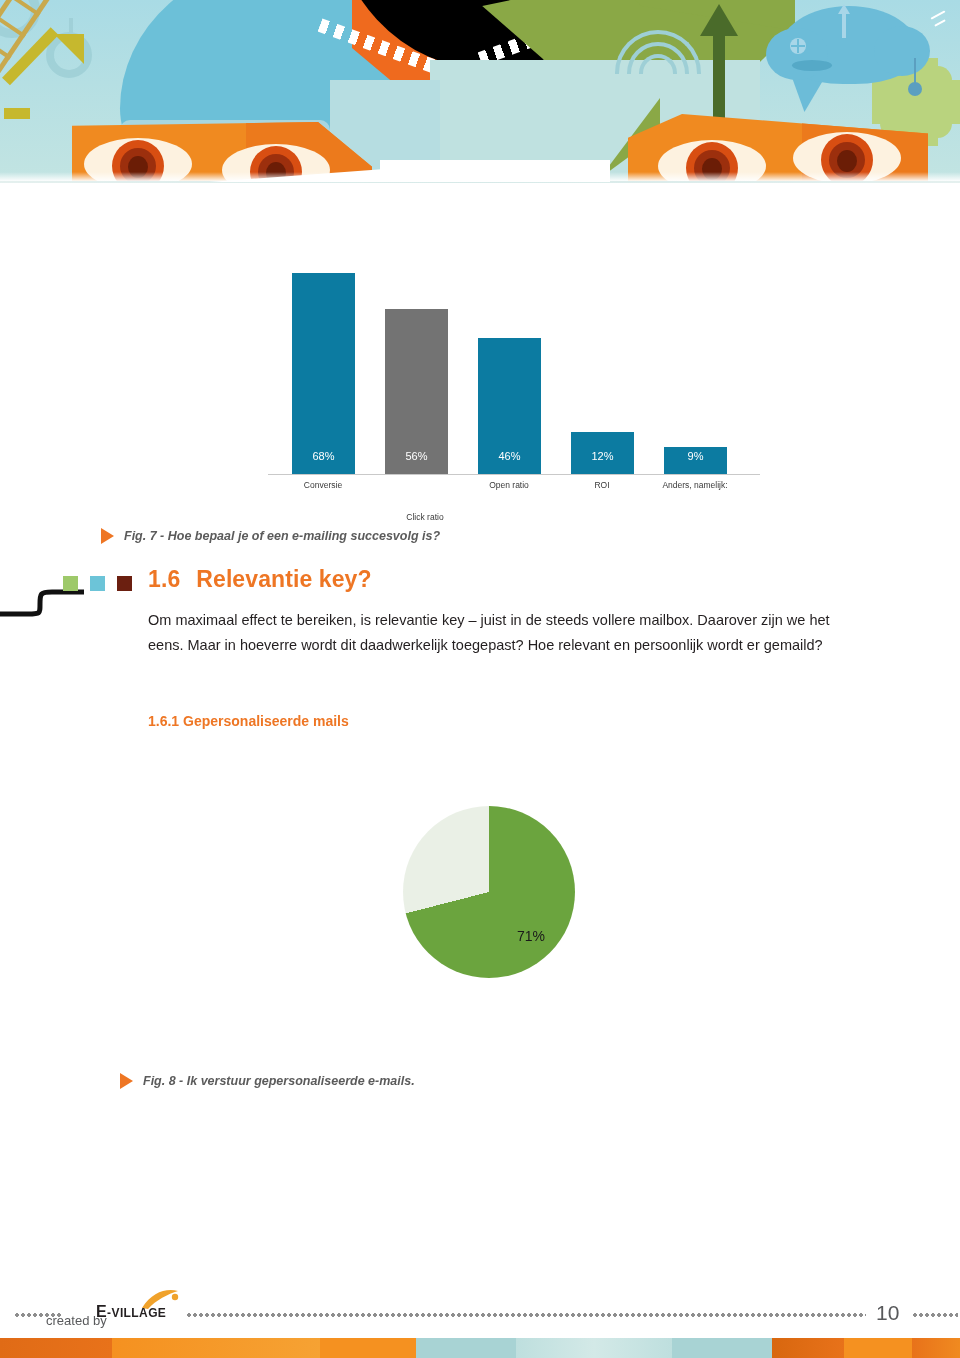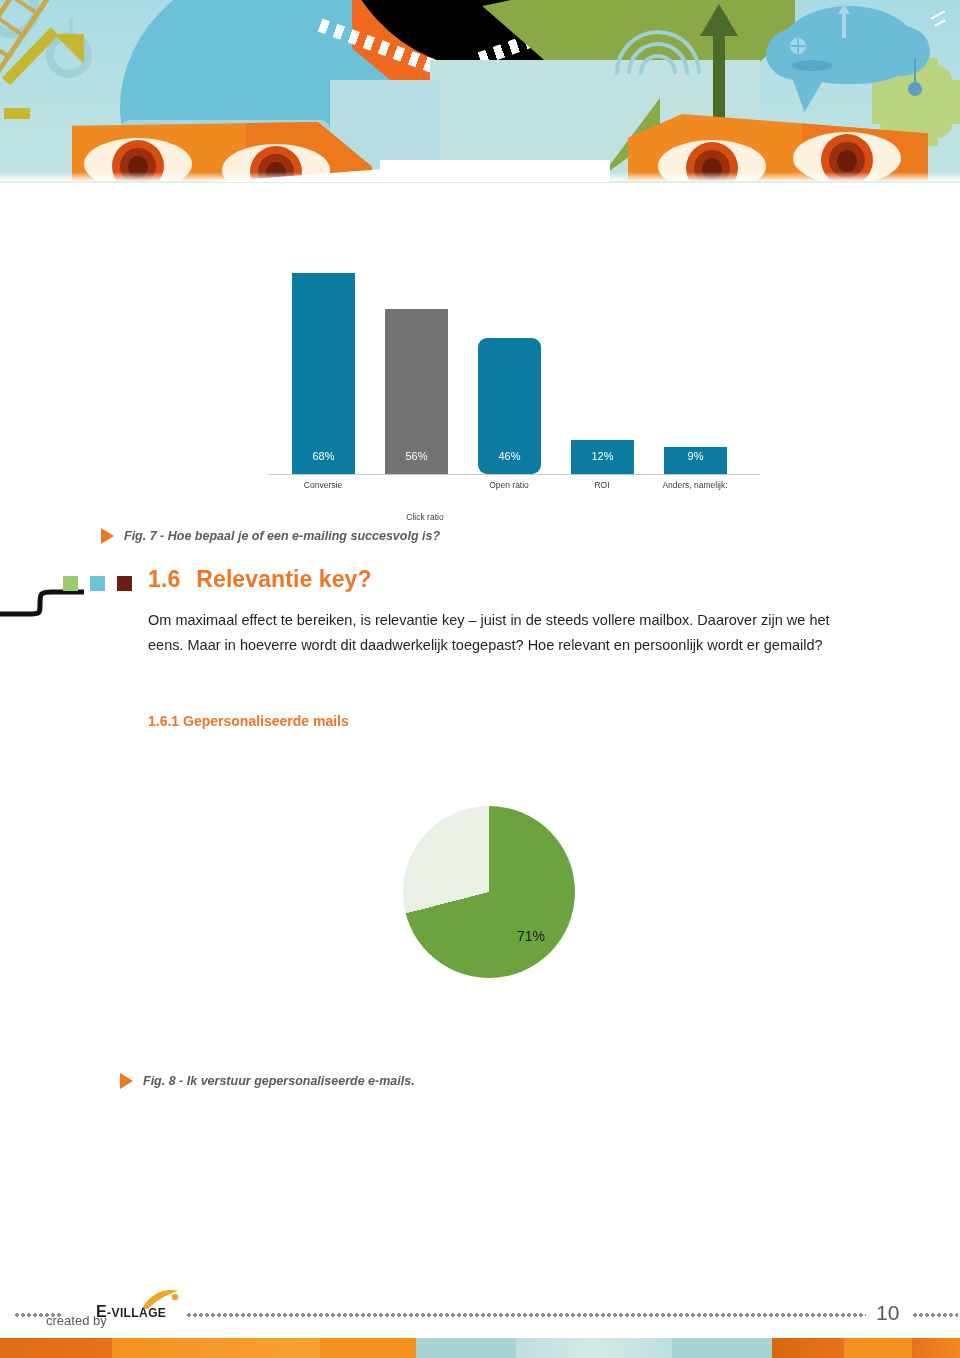--- a/index.html
+++ b/index.html
@@ -169,21 +169,21 @@
   .white-notch2 { position:absolute; left:128px; top:168px; width:270px; height:20px; background:#fff; z-index:6;
     clip-path: polygon(0 100%, 100% 0, 100% 100%); }
 
   
   .barchart { position:absolute; left:268px; top:240px; width:492px; height:260px; }
   .bar { position:absolute; bottom:26px; width:63px; background:#0c7ba1;padding-left:12px; }
   .bar .val { position:absolute; left:0; right:0; top:100%; margin-top:-24px;
     text-align:center; color:#ffffff; font-size:11px; }
   .bar.b0 { left:24px;  }
   .bar.b1 { left:117px; }
-  .bar.b2 { left:210px;border-radius:9px; }
+  .bar.b2 { left:210px; }
   .bar.b3 { left:303px; }
   .bar.b4 { left:396px; }
   .axisline { position:absolute; left:0; bottom:25px; width:492px; height:1px; background:#c9c9c9; }
   .xlabels { position:absolute; left:0; bottom:0; width:492px; height:22px; }
   .xlabels span { position:absolute; top:2px; width:110px; text-align:center;
     font-size:8.5px; color:#3a3a3a; }
   .xlabels span.t0{left:0px;} .xlabels span.t1{left:102px;margin-top:32px;}
   .xlabels span.t2{left:186px;} .xlabels span.t3{left:279px;}
   .xlabels span.t4{left:372px;}
 
@@ -337,21 +337,21 @@
   <div class="barchart">
     <div class="bar b0" style="height: 200.6px; background: rgb(12, 123, 161);">
       <span class="val">68%</span>
     </div>
     <div class="bar b1" style="height: 165.2px; background: #737373;">
       <span class="val">56%</span>
     </div>
     <div class="bar b2" style="height: 135.7px; background: rgb(12, 123, 161);">
       <span class="val">46%</span>
     </div>
-    <div class="bar b3" style="height: 34px; background: rgb(12, 123, 161);">
+    <div class="bar b3" style="height: 42px; background: rgb(12, 123, 161);">
       <span class="val">12%</span>
     </div>
     <div class="bar b4" style="height: 26.55px; background: rgb(12, 123, 161);">
       <span class="val">9%</span>
     </div>
     <div class="axisline"></div>
     <div class="xlabels">
       <span class="t0">Conversie</span>
       <span class="t1">Click ratio</span>
       <span class="t2">Open ratio</span>

